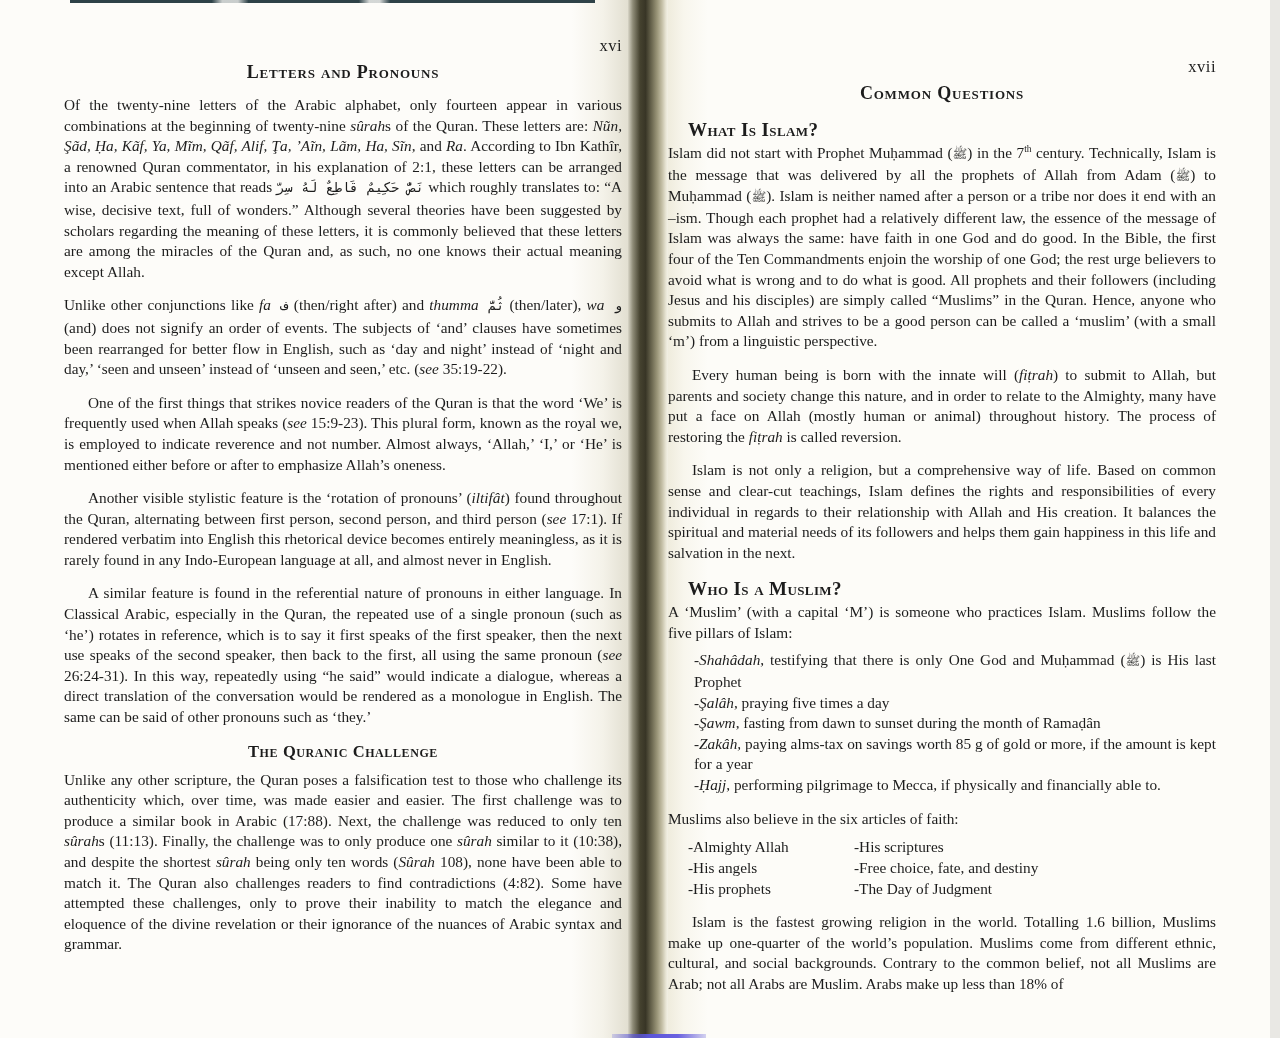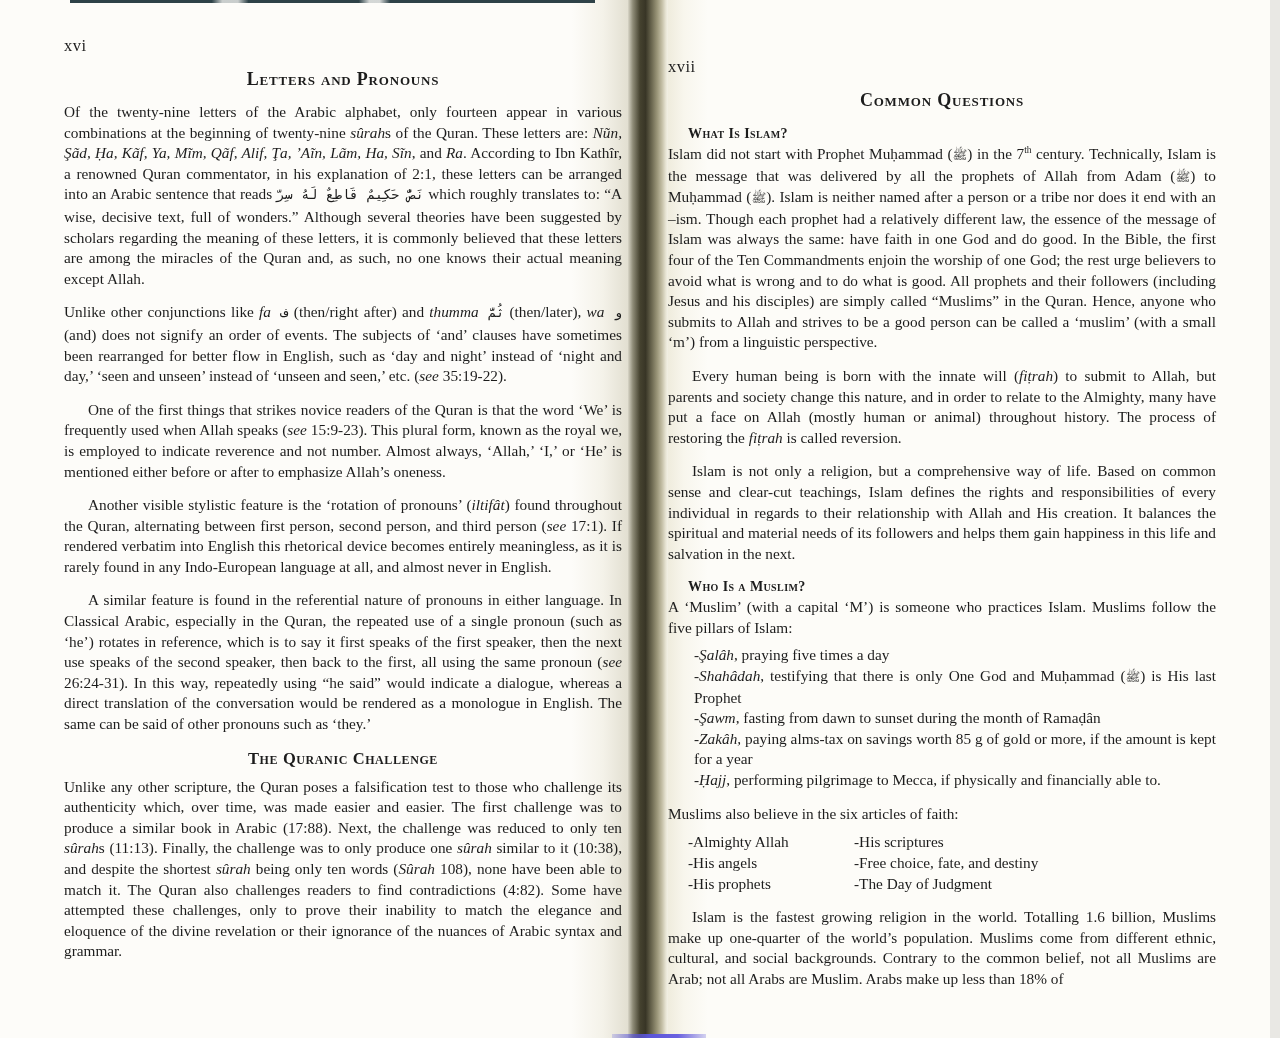--- a/index.html
+++ b/index.html
@@ -10,26 +10,26 @@
      background:linear-gradient(to right,#fdfcf9 0,#fdfcf9 91%,#f4f2e9 96%,#e2dfd1 100%);}
   .page-right{left:668px;width:602px;padding:57px 54px 0 0;
      background:linear-gradient(to right,#efecdd 0,#f8f6ed 16px,#fdfcf8 40px);}
   .gutter{position:absolute;top:0;left:628px;width:40px;height:1038px;
      background:linear-gradient(to right,#d9d6c8 0%,#8f8c78 12%,#45422f 30%,#383526 44%,#6e6a52 60%,#9b9679 73%,#c4bfa6 85%,#e9e6d6 95%,#f3f1e6 100%);}
   .edge-right{position:absolute;top:0;right:0;width:10px;height:1038px;background:#e9e8e4;}
   .edge-top{position:absolute;top:0;left:70px;width:525px;height:3px;
      background:linear-gradient(to right,#2e4248 0 27%,rgba(46,66,72,.25) 29% 32%,#2e4248 34% 55%,rgba(46,66,72,.2) 57% 59%,#2e4248 61% 100%);}
   .edge-bottom-accent{position:absolute;bottom:0;left:612px;width:94px;height:4px;
      background:linear-gradient(to right,rgba(74,74,224,.2),#5a55d8 40%,#6a62e0 70%,rgba(90,85,216,.25));}
-  .pnum{text-align:left;font-size:16.5px;letter-spacing:.5px;margin:0 0 13px;}
+  .pnum{text-align:right;font-size:16.5px;letter-spacing:.5px;margin:0 0 6px;}
   .title{text-align:center;font-size:18px;font-weight:bold;font-variant:small-caps;
      letter-spacing:.8px;margin:2px 0 12px;}
   .subtitle{text-align:center;font-size:16.5px;font-weight:bold;font-variant:small-caps;
      letter-spacing:.6px;margin:14px 0 8px;font-family:Liberation Serif, serif;}
-  .qhead{font-size:14px;font-weight:bold;font-variant:small-caps;letter-spacing:.4px;
+  .qhead{font-size:19px;font-weight:bold;font-variant:small-caps;letter-spacing:.4px;
      margin:15px 0 2px;padding-left:20px;}
   .body{font-size:15.3px;line-height:20.6px;margin:0 0 7px;}
   .just{text-align:justify;}
   .indent{text-indent:24px;}
   .pillars{margin-left:26px;}
   .pillars .body{margin:0;}
   .articles{display:flex;margin:2px 0 0 20px;font-size:15.3px;line-height:21px;}
   .articles .col1{width:166px;}
   .gap-above{margin-top:13px;}
   .run-i{font-style:italic;}
@@ -61,22 +61,22 @@
     <h1 class="title">Common Questions</h1>
 
     <h3 class="qhead">What Is Islam?</h3>
     <p class="body just"><span>Islam did not start with Prophet Muḥammad (</span><span class="run-hon">ﷺ</span><span>) in the 7</span><span class="run-sup">th</span><span> century. Technically, Islam is the message that was delivered by all the prophets of Allah from Adam (</span><span class="run-hon">ﷺ</span><span>) to Muḥammad (</span><span class="run-hon">ﷺ</span><span>). Islam is neither named after a person or a tribe nor does it end with an –ism. Though each prophet had a relatively different law, the essence of the message of Islam was always the same: have faith in one God and do good. In the Bible, the first four of the Ten Commandments enjoin the worship of one God; the rest urge believers to avoid what is wrong and to do what is good. All prophets and their followers (including Jesus and his disciples) are simply called “Muslims” in the Quran. Hence, anyone who submits to Allah and strives to be a good person can be called a ‘muslim’ (with a small ‘m’) from a linguistic perspective.</span></p>
     <p class="body just indent gap-above"><span>Every human being is born with the innate will (</span><span class="run-i">fiṭrah</span><span>) to submit to Allah, but parents and society change this nature, and in order to relate to the Almighty, many have put a face on Allah (mostly human or animal) throughout history. The process of restoring the </span><span class="run-i">fiṭrah</span><span> is called reversion.</span></p>
     <p class="body just indent gap-above"><span>Islam is not only a religion, but a comprehensive way of life. Based on common sense and clear-cut teachings, Islam defines the rights and responsibilities of every individual in regards to their relationship with Allah and His creation. It balances the spiritual and material needs of its followers and helps them gain happiness in this life and salvation in the next.</span></p>
 
     <h3 class="qhead">Who Is a Muslim?</h3>
     <p class="body just"><span>A ‘Muslim’ (with a capital ‘M’) is someone who practices Islam. Muslims follow the five pillars of Islam:</span></p>
     <div class="pillars">
+      <p class="body just"><span>-</span><span class="run-i">Shahâdah</span><span>, testifying that there is only One God and Muḥammad (</span><span class="run-hon">ﷺ</span><span>) is His last Prophet</span></p>
       <p class="body just"><span>-</span><span class="run-i">Şalâh</span><span>, praying five times a day</span></p>
-      <p class="body just"><span>-</span><span class="run-i">Shahâdah</span><span>, testifying that there is only One God and Muḥammad (</span><span class="run-hon">ﷺ</span><span>) is His last Prophet</span></p>
       <p class="body just"><span>-</span><span class="run-i">Şawm</span><span>, fasting from dawn to sunset during the month of Ramaḍân</span></p>
       <p class="body just"><span>-</span><span class="run-i">Zakâh,</span><span> paying alms-tax on savings worth 85 g of gold or more, if the amount is kept for a year</span></p>
       <p class="body just"><span>-</span><span class="run-i">Ḥajj</span><span>, performing pilgrimage to Mecca, if physically and financially able to.</span></p>
     </div>
 
     <p class="body gap-above"><span>Muslims also believe in the six articles of faith:</span></p>
     <div class="articles">
       <div class="col1">
         <div>-Almighty Allah</div>
         <div>-His angels</div>

